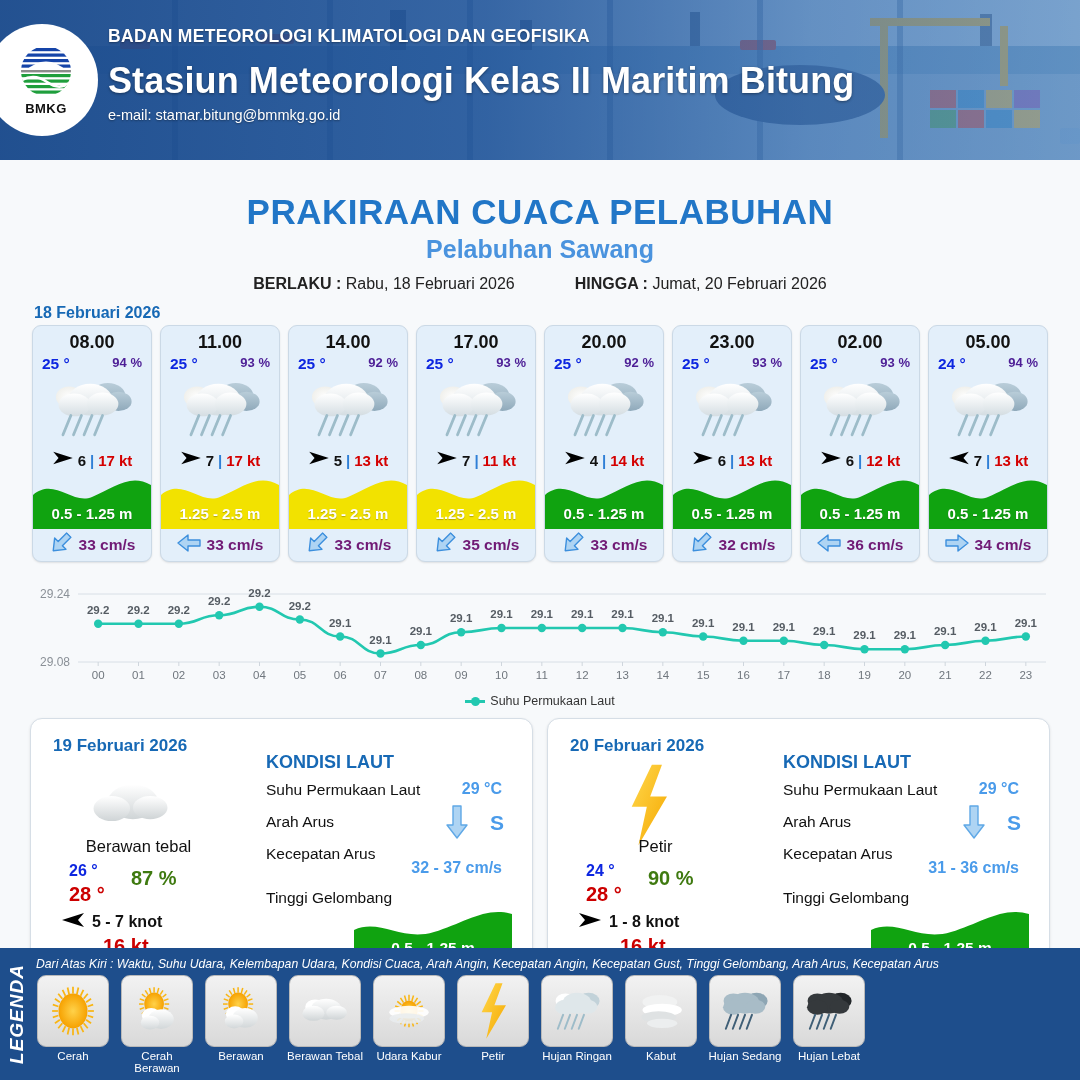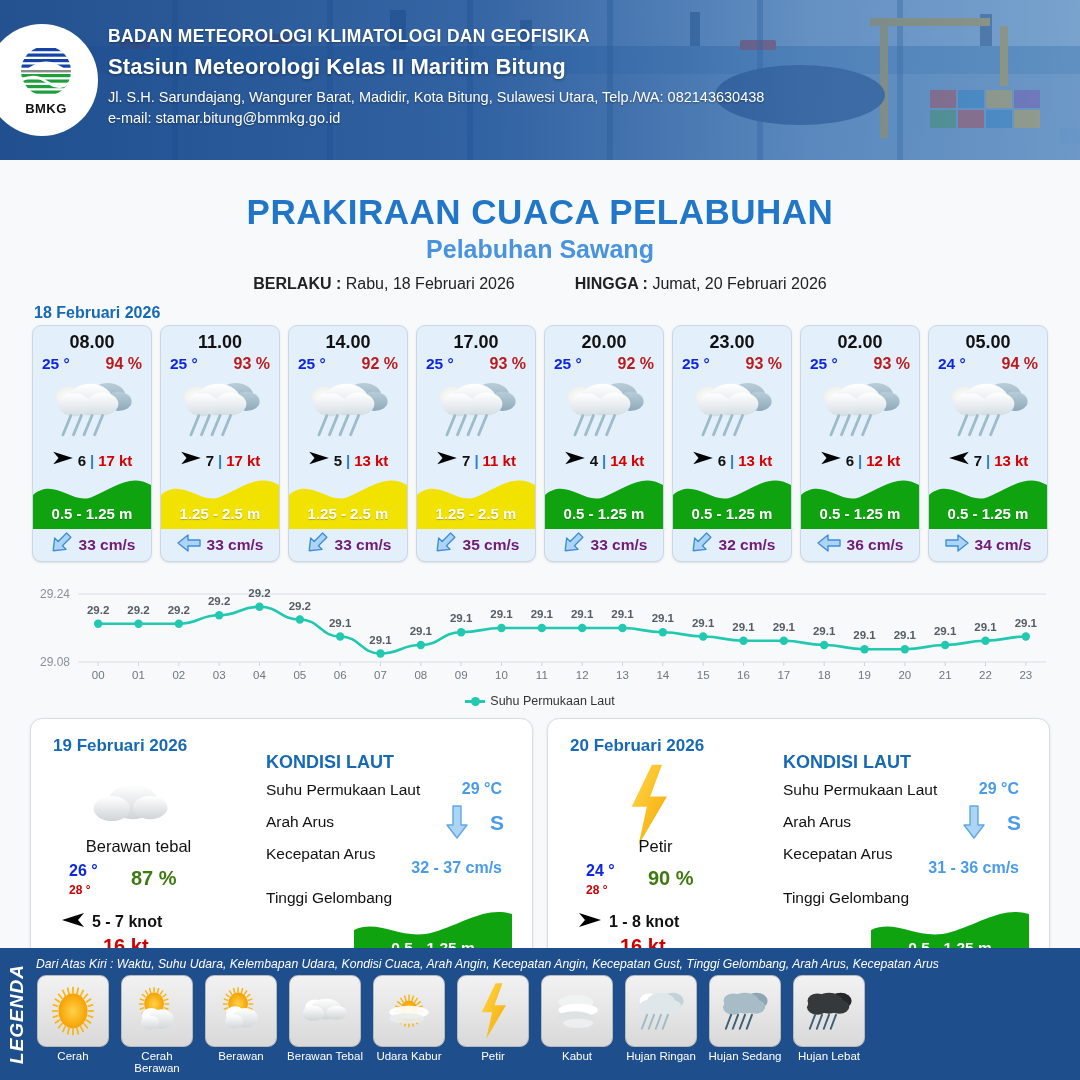--- a/index.html
+++ b/index.html
@@ -21,21 +21,21 @@
   .logo-wrap {
     position:absolute; left:-14px; top:24px; width:112px; height:112px;
     background:#fff; border-radius:50%;
     display:flex; flex-direction:column; align-items:center; justify-content:center;
     z-index:5;
   }
   .logo-mark { width:62px; height:56px; margin-left:8px; }
   .logo-text { font-size:13px; font-weight:bold; color:#111; letter-spacing:.5px; margin-left:8px; margin-top:1px;}
   .hdr-text { position:absolute; left:108px; top:26px; z-index:4; color:#fff; }
   .hdr-line1 { font-size:17.5px; font-weight:bold; letter-spacing:.3px; text-shadow:0 1px 2px rgba(0,0,0,.35); }
-  .hdr-line2 { font-size:22px; font-weight:bold; margin-top:7px; letter-spacing:.1px; text-shadow:0 1px 3px rgba(0,0,0,.4); }
+  .hdr-line2 { font-size:36px; font-weight:bold; margin-top:13px; letter-spacing:.1px; text-shadow:0 1px 3px rgba(0,0,0,.4); }
   .hdr-line3 { font-size:14.5px; margin-top:9px; text-shadow:0 1px 2px rgba(0,0,0,.4); }
   .hdr-line4 { font-size:14.5px; margin-top:5px; text-shadow:0 1px 2px rgba(0,0,0,.4); }
 
   
   .title-main {
     text-align:center; color:#2176c7; font-size:35px; font-weight:bold;
     letter-spacing:.5px; margin-top:32px;
   }
   .title-sub {
     text-align:center; color:#4a93de; font-size:25px; font-weight:bold; margin-top:3px;
@@ -49,21 +49,21 @@
   
   .cards { display:flex; gap:8px; padding:0 32px; }
   .card {
     width:122px; background:#e3effa; border:1px solid #cbd9e6; border-radius:9px;
     overflow:hidden; position:relative; padding-top:6px;
     box-shadow:0 1px 2px rgba(0,0,0,.10);
   }
   .c-time { text-align:center; font-size:18px; font-weight:bold; color:#111; }
   .c-row { display:flex; justify-content:space-between; padding:2px 9px 0 9px; }
   .c-temp { color:#0d26e0; font-size:15.5px; font-weight:bold; }
-  .c-hum { color:#b91c1c; font-size:16px; font-weight:bold; }
+  .c-hum { color:#4c1d95; font-size:13px; font-weight:bold; }
   .c-icon { height:74px; display:flex; align-items:center; justify-content:center; }
   .c-wind { display:flex; align-items:center; justify-content:center; gap:4px; height:26px; }
   .wd-arrow { width:22px; height:16px; }
   .c-wdir { font-size:15px; color:#111; font-weight:bold; }
   .c-bar { color:#2f7fd6; font-weight:bold; font-size:15px; }
   .c-gust { color:#d40000; font-size:15px; font-weight:bold; }
   .c-wave { position:relative; height:54px; margin-top:2px; }
   .c-wave svg { position:absolute; inset:0; width:100%; height:100%; }
   .c-wave span {
     position:absolute; left:0; right:0; bottom:7px; text-align:center;
@@ -81,21 +81,21 @@
   
   .days { display:flex; gap:14px; padding:10px 30px 0 30px; }
   .day {
     flex:1; background:#fff; border:1px solid #d6dee6; border-radius:12px;
     height:271px; position:relative; box-shadow:0 1px 3px rgba(0,0,0,.10);
   }
   .d-date { position:absolute; left:22px; top:17px; color:#1769b5; font-size:17px; font-weight:bold; }
   .d-icon { position:absolute; left:52px; top:48px; width:96px; height:76px; display:flex; align-items:center; justify-content:center;}
   .d-cond { position:absolute; left:0; top:118px; width:215px; text-align:center; font-size:16.5px; color:#111; }
   .d-tmin { position:absolute; left:38px; top:143px; color:#0d26e0; font-size:16px; font-weight:bold; }
-  .d-tmax { position:absolute; left:38px; top:164px; color:#cc0000; font-size:12px; font-weight:bold; }
+  .d-tmax { position:absolute; left:38px; top:164px; color:#cc0000; font-size:20px; font-weight:bold; }
   .d-hum { position:absolute; left:100px; top:148px; color:#3f7a10; font-size:20px; font-weight:bold; }
   .d-windrow { position:absolute; left:30px; top:192px; display:flex; align-items:center; gap:7px;}
   .d-wind { font-size:16px; color:#111; font-weight:bold; }
   .d-gust { position:absolute; left:72px; top:216px; color:#cc0000; font-size:20px; font-weight:bold; }
 
   .d-sea-title { position:absolute; left:235px; top:33px; color:#1769b5; font-size:18px; font-weight:bold; }
   .d-lbl { position:absolute; left:235px; font-size:15.5px; color:#111; }
   .d-val { position:absolute; color:#4a9bea; font-size:16px; font-weight:bold; }
   .d-wave { position:absolute; right:20px; bottom:22px; width:158px; height:58px; }
   .d-wave svg { position:absolute; inset:0; width:100%; height:100%; }
@@ -205,21 +205,20 @@
           <path d="M0 40 Q16 30 30 40 Q44 50 62 38 L62 30 L0 30 Z" fill="#fff" opacity=".0"></path>
           <path d="M4 38 Q18 28 32 38 Q46 48 58 36" stroke="#fff" stroke-width="2.6" fill="none"></path>
         </g>
       </svg>
       <div class="logo-text">BMKG</div>
     </div>
 
     <div class="hdr-text">
       <div class="hdr-line1">BADAN METEOROLOGI KLIMATOLOGI DAN GEOFISIKA</div>
       <div class="hdr-line2">Stasiun Meteorologi Kelas II Maritim Bitung</div>
-      <div class="hdr-line3">Jl. S.H. Sarundajang, Wangurer Barat, Madidir, Kota Bitung, Sulawesi Utara, Telp./WA: 082143630438</div>
       <div class="hdr-line4">e-mail: stamar.bitung@bmmkg.go.id</div>
     </div>
   </div>
 
   <div class="title-main">PRAKIRAAN CUACA PELABUHAN</div>
   <div class="title-sub">Pelabuhan Sawang</div>
   <div class="validity">
     <div>
       <b>BERLAKU :</b>
       <span>Rabu, 18 Februari 2026</span>
@@ -1090,47 +1089,47 @@
                     <stop offset="1" stop-color="#f5a800"></stop>
                   </linearGradient>
                 </defs>
     <polygon points="32,2 8,52 26,52 16,98 50,40 30,40 44,2" fill="url(#bl1)"></polygon>
   </svg>
             </div>
                  <div class="leg-cap">Petir</div>
           </div>
           <div class="leg-item">
             <div class="leg-tile">
-              <svg width="58" height="46.400000000000006" viewBox="0 0 100 80">
-    <ellipse cx="48" cy="24" rx="30" ry="12" fill="#f1f2f2"></ellipse>
-    <ellipse cx="52" cy="38" rx="34" ry="11" fill="#ffffff"></ellipse>
-    <ellipse cx="46" cy="50" rx="30" ry="10" fill="#dfe2e3"></ellipse>
-    <ellipse cx="52" cy="61" rx="26" ry="8" fill="#eceeef"></ellipse>
-  </svg>
-            </div>
-                 <div class="leg-cap">Kabut</div>
-          </div>
-          <div class="leg-item">
-            <div class="leg-tile">
               <svg width="58" height="47.559999999999995" viewBox="0 0 100 82">
     <ellipse cx="70" cy="24" rx="19" ry="14" fill="#c2d2d9"></ellipse>
     <ellipse cx="30" cy="24" rx="17" ry="13" fill="#ffffff"></ellipse>
     <ellipse cx="50" cy="28" rx="25" ry="18" fill="#dfe7ea"></ellipse>
     <ellipse cx="30" cy="35" rx="18" ry="13" fill="#dfe7ea"></ellipse>
     <ellipse cx="68" cy="34" rx="17" ry="12" fill="#dfe7ea"></ellipse>
     <g stroke="#9dbcc9" stroke-width="3.4" stroke-linecap="round">
       <line x1="26" y1="48" x2="17" y2="72"></line>
                   <line x1="38" y1="48" x2="29" y2="72"></line>
       <line x1="50" y1="48" x2="41" y2="72"></line>
                   <line x1="62" y1="48" x2="53" y2="72"></line>
     </g>
 
   </svg>
             </div>
                  <div class="leg-cap">Hujan Ringan</div>
+          </div>
+          <div class="leg-item">
+            <div class="leg-tile">
+              <svg width="58" height="46.400000000000006" viewBox="0 0 100 80">
+    <ellipse cx="48" cy="24" rx="30" ry="12" fill="#f1f2f2"></ellipse>
+    <ellipse cx="52" cy="38" rx="34" ry="11" fill="#ffffff"></ellipse>
+    <ellipse cx="46" cy="50" rx="30" ry="10" fill="#dfe2e3"></ellipse>
+    <ellipse cx="52" cy="61" rx="26" ry="8" fill="#eceeef"></ellipse>
+  </svg>
+            </div>
+                 <div class="leg-cap">Kabut</div>
           </div>
           <div class="leg-item">
             <div class="leg-tile">
               <svg width="58" height="47.559999999999995" viewBox="0 0 100 82">
     <ellipse cx="70" cy="24" rx="19" ry="14" fill="#8ea6b4"></ellipse>
     <ellipse cx="30" cy="24" rx="17" ry="13" fill="#a8bcc7"></ellipse>
     <ellipse cx="50" cy="28" rx="25" ry="18" fill="#a8bcc7"></ellipse>
     <ellipse cx="30" cy="35" rx="18" ry="13" fill="#a8bcc7"></ellipse>
     <ellipse cx="68" cy="34" rx="17" ry="12" fill="#a8bcc7"></ellipse>
     <g stroke="#3f5f77" stroke-width="3.4" stroke-linecap="round">

